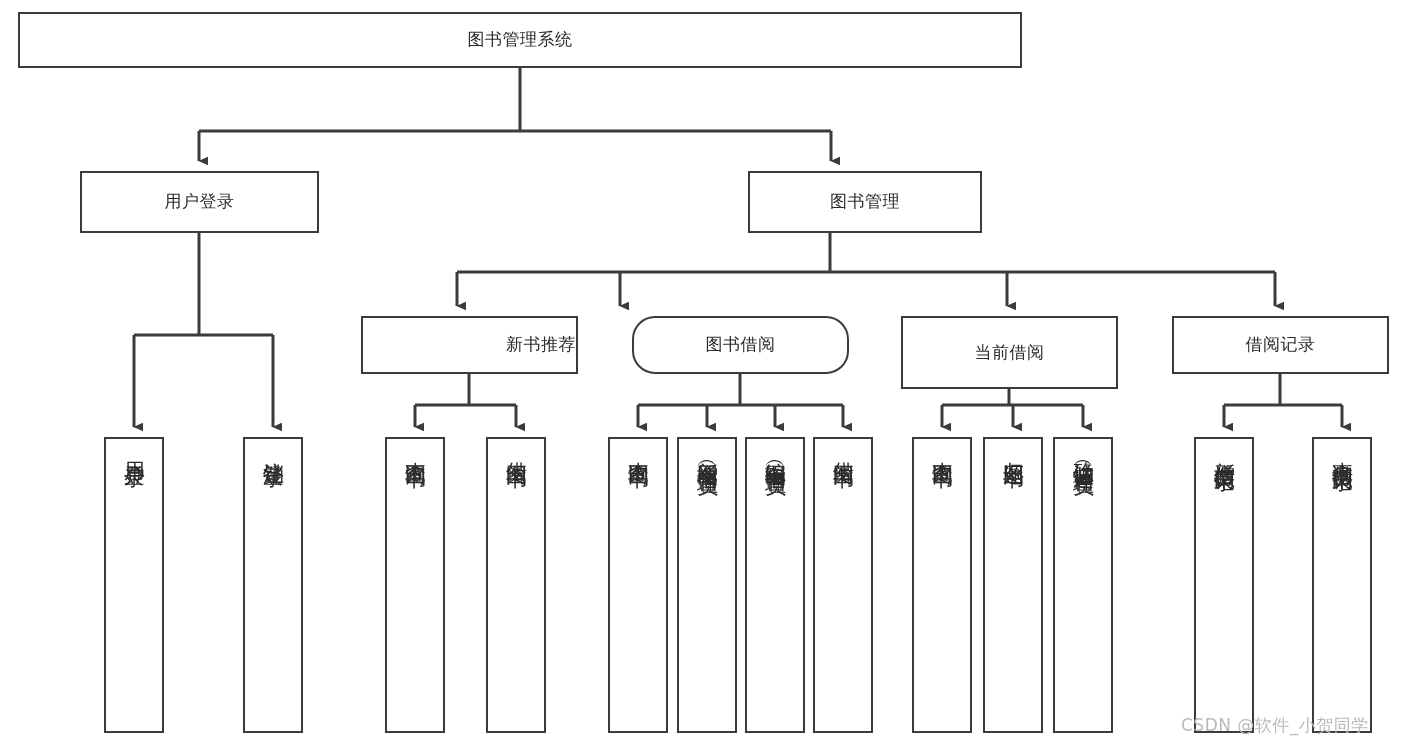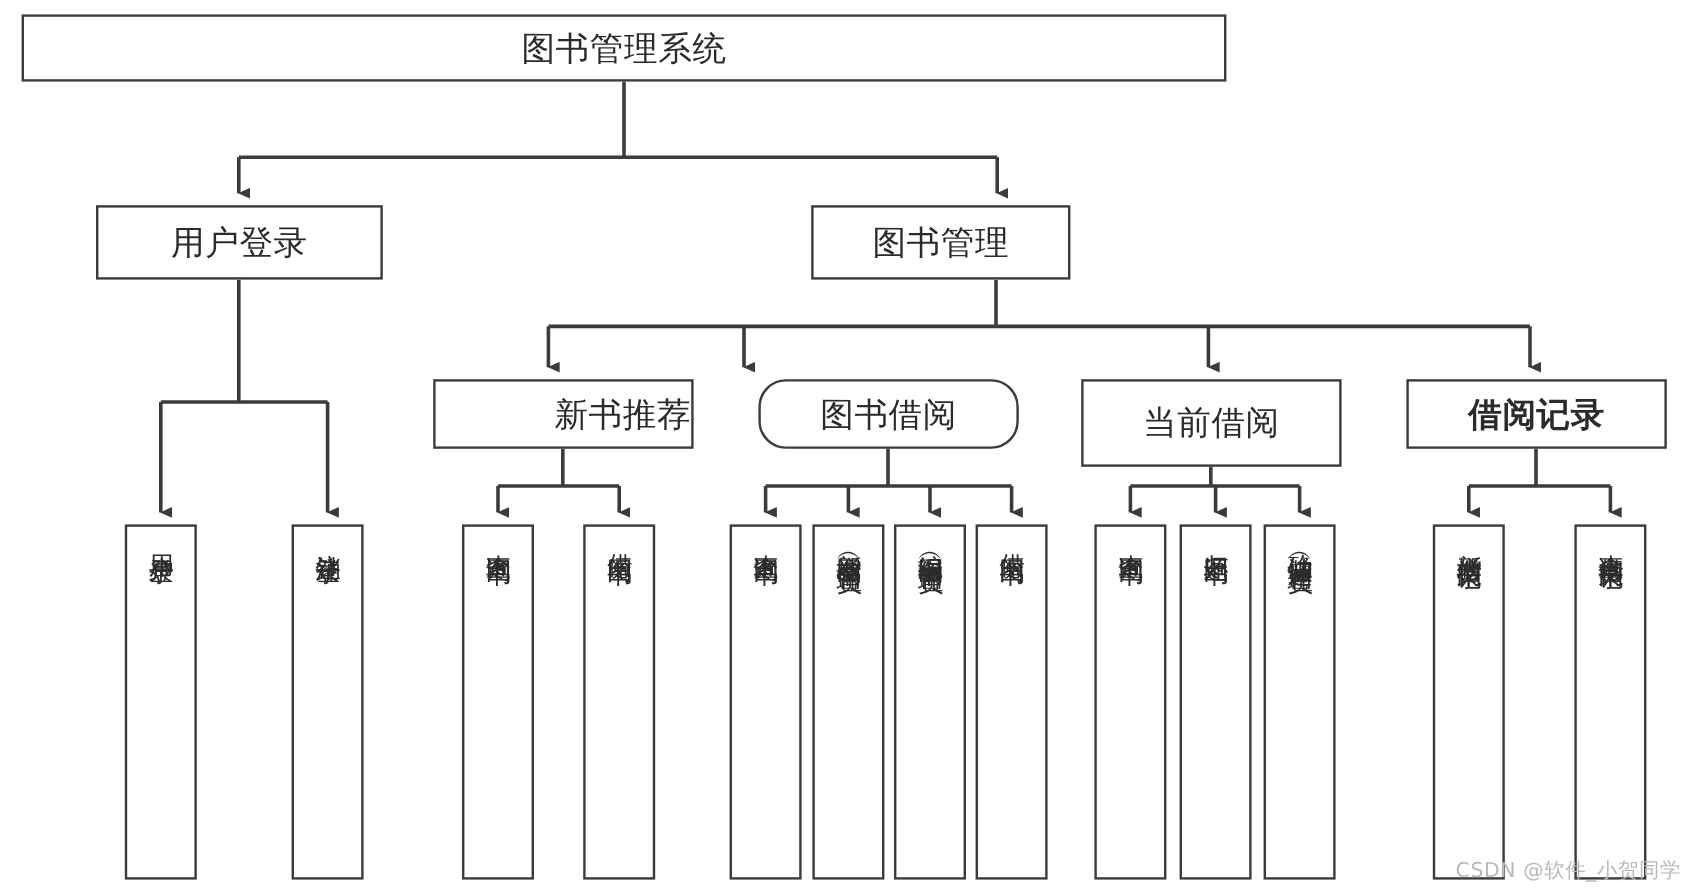--- a/index.html
+++ b/index.html
@@ -29,21 +29,21 @@
     position: absolute;
     box-sizing: border-box;
     border: 2.5px solid #3b3b3b;
     background: #ffffff;
     display: flex;
     align-items: center;
     justify-content: center;
     color: #1a1a1a;
   }
   .node-label {
-    font-size: 28px;
+    font-size: 17px;
     line-height: 1.25;
     letter-spacing: 0.5px;
     white-space: nowrap;
     color: #2b2b2b;
   }
   .node.vertical {
     align-items: flex-start;
     justify-content: center;
     padding-top: 6px;
   }
@@ -119,34 +119,34 @@
     </g>
   </svg>
 
   <div class="node" style="left:18px; top:12px; width:1004px; height:56px;">
     <span class="node-label">图书管理系统</span>
   </div>
 
   <div class="node" style="left:80px; top:171px; width:239px; height:62px;">
     <span class="node-label">用户登录</span>
   </div>
-  <div class="node" style="left:676px; top:171px; width:216px; height:62px;">
+  <div class="node" style="left:748px; top:171px; width:234px; height:62px;font-family:Liberation Serif, serif;">
     <span class="node-label">图书管理</span>
   </div>
 
   <div class="node" style="left:361px; top:316px; width:217px; height:58px;justify-content:flex-end;">
     <span class="node-label">新书推荐</span>
   </div>
   <div class="node" style="left:632px; top:316px; width:217px; height:58px;border-radius:23px;">
     <span class="node-label">图书借阅</span>
   </div>
   <div class="node" style="left:901px; top:316px; width:217px; height:73px;">
     <span class="node-label">当前借阅</span>
   </div>
-  <div class="node" style="left:1172px; top:316px; width:217px; height:58px;font-weight:bold;">
+  <div class="node" style="left:1172px; top:316px; width:217px; height:58px;">
     <span class="node-label">借阅记录</span>
   </div>
 
   <div class="node vertical" style="left:104px; top:437px; width:60px; height:296px;">
     <span class="node-label">用户登录</span>
   </div>
   <div class="node vertical" style="left:243px; top:437px; width:60px; height:296px;">
     <span class="node-label">注销登录</span>
   </div>
 
@@ -180,15 +180,15 @@
     <span class="node-label">确认归还（管理员）</span>
   </div>
 
   <div class="node vertical" style="left:1194px; top:437px; width:60px; height:296px;">
     <span class="node-label">新增借阅记录</span>
   </div>
   <div class="node vertical" style="left:1312px; top:437px; width:60px; height:296px;">
     <span class="node-label">查询借阅记录</span>
   </div>
 
-  <div class="watermark" style="left:1181px; top:714px;margin-left:32px;">CSDN @软件_小贺同学</div>
+  <div class="watermark" style="left:1181px; top:714px;">CSDN @软件_小贺同学</div>
 
 </div>
 
 </body></html>

